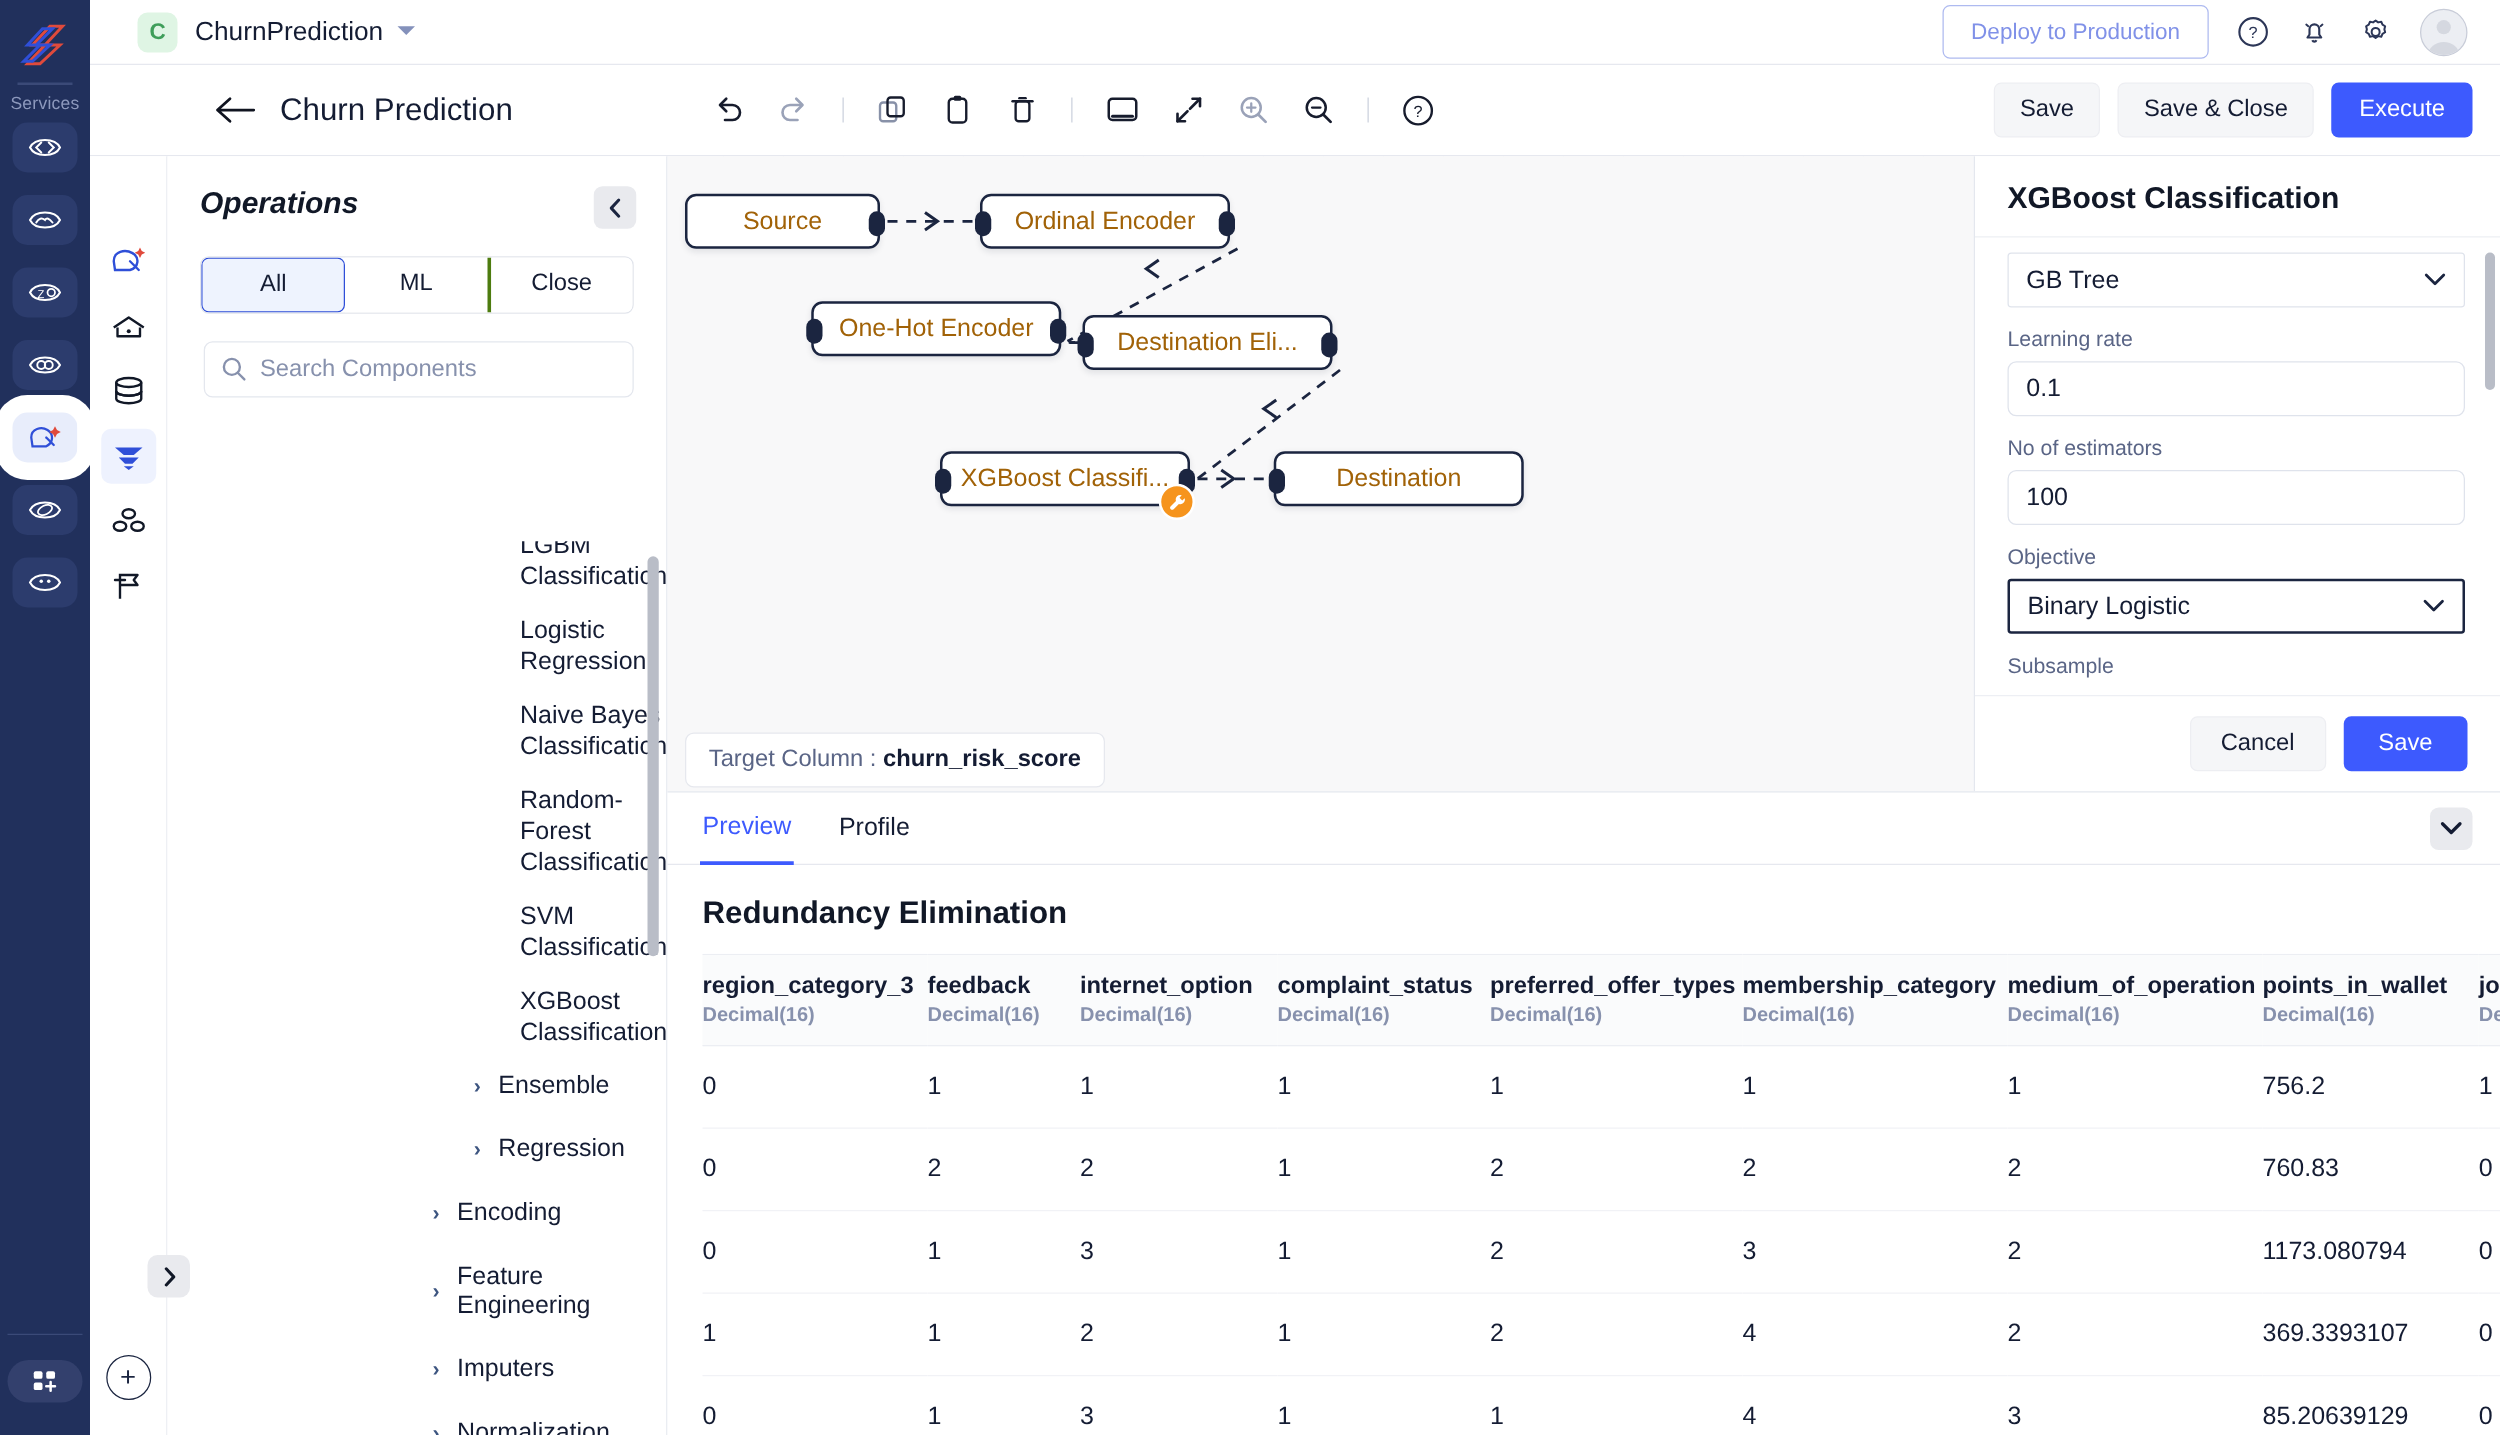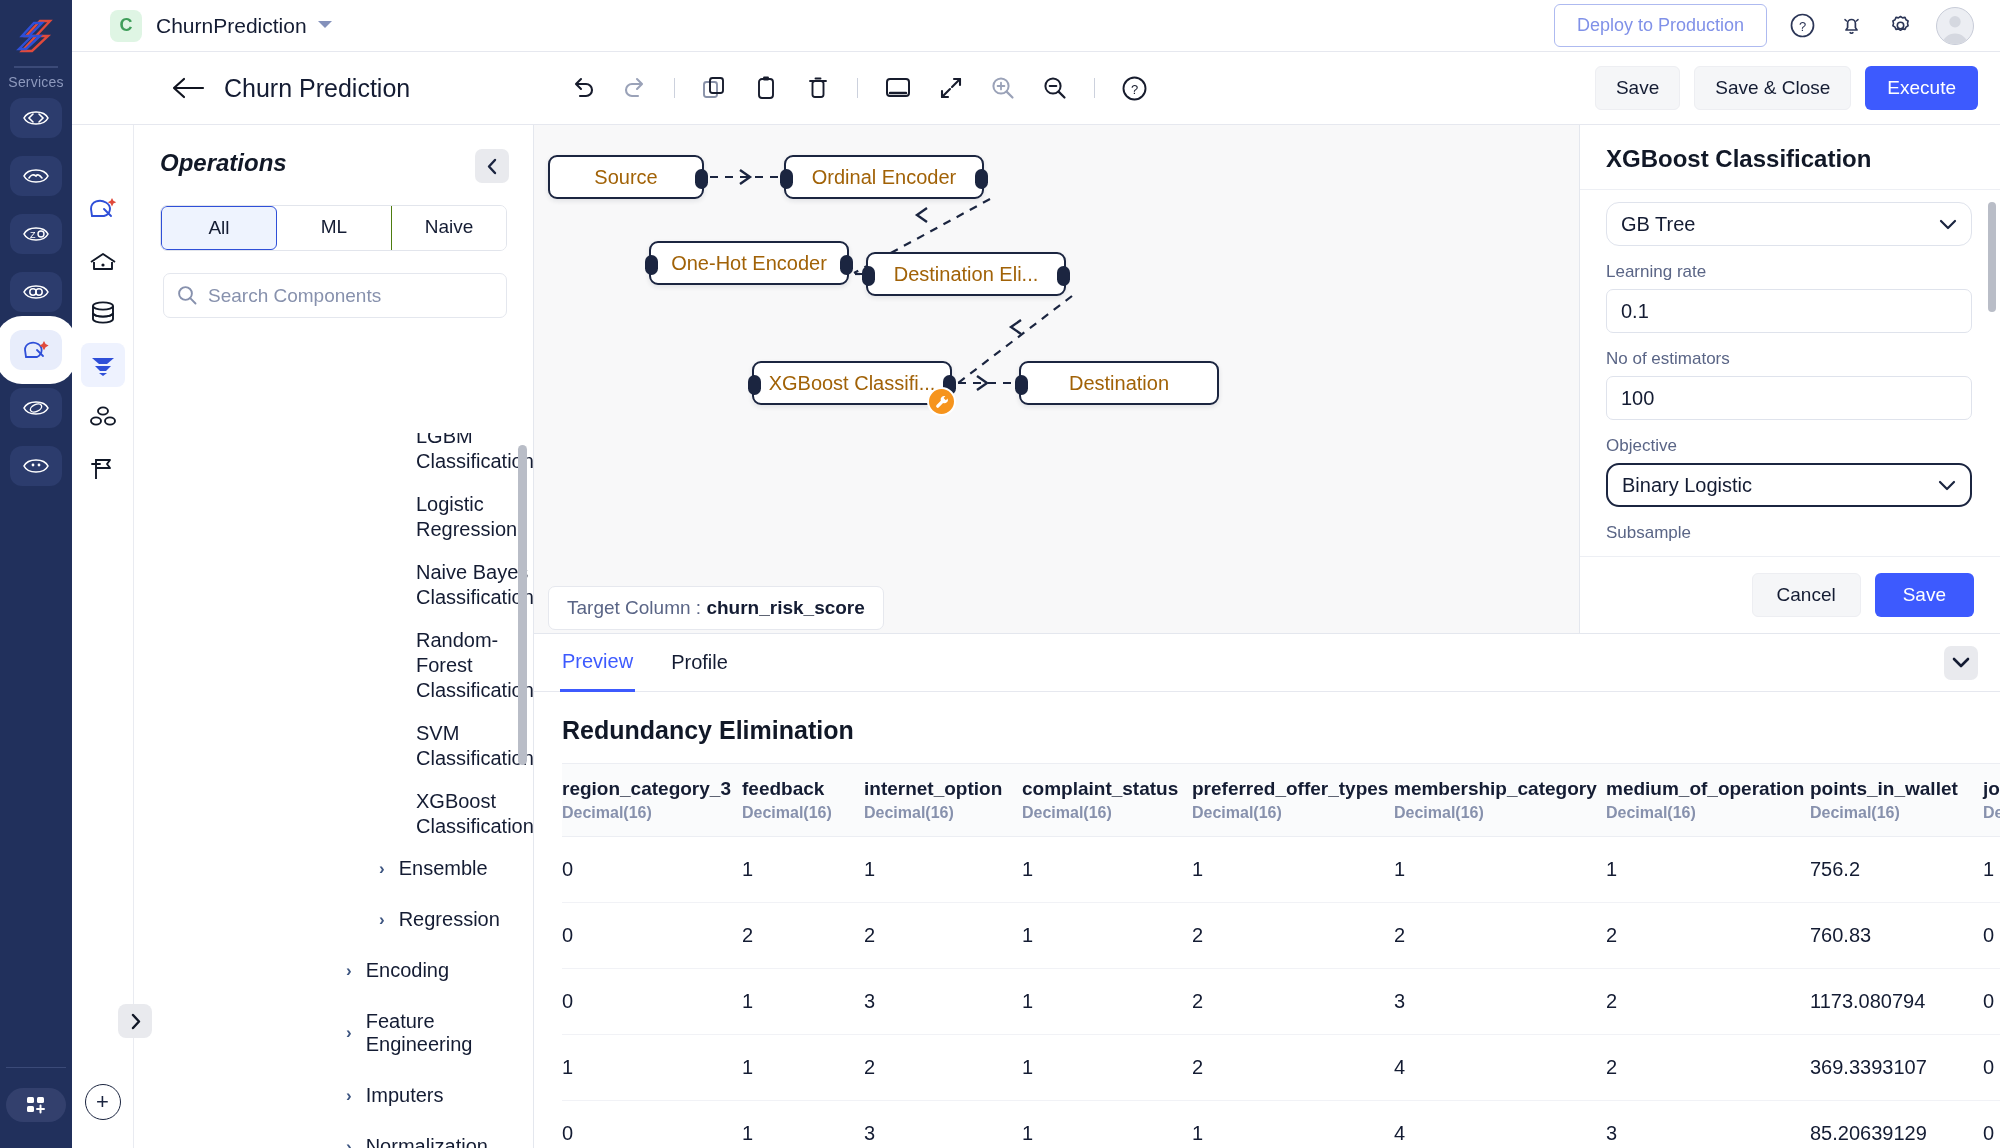--- a/index.html
+++ b/index.html
@@ -113,21 +113,21 @@
   .ops-title { font-size: 24px; font-weight: bold; color: #111827; }
   .ops-collapse {
     margin-left: auto; width: 34px; height: 34px; border-radius: 7px; background: #e9eaee;
     display: flex; align-items: center; justify-content: center; color: #1b2540; font-size: 16px;
   }
   .seg {
     display: flex; margin: 22px 26px 0 26px; border: 1px solid #e2e5ec; border-radius: 7px; overflow: hidden;
   }
   .seg-btn {
     flex: 1; text-align: center; font-size: 19px; color: #141c33; padding: 10px 0;
-    background: #fff; border-right: 1px solid #4d7c0f;
+    background: #fff; border-right: 3px solid #4d7c0f;
   }
   .seg-btn:last-child { border-right: none; }
   .seg-btn.active { background: #eef3fe; border: 1.5px solid #2f4fd8; border-radius: 6px; }
   .search-wrap { margin: 22px 26px 0 29px; position: relative; }
   .search-input {
     width: 100%; border: 1px solid #e4e7ee; border-radius: 7px; height: 45px;
     padding: 0 14px 0 44px; font-size: 19px; color: #141c33;
     font-family: "Liberation Sans", sans-serif; background: #fff; outline: none;
   }
   .search-input::placeholder { color: #8791ad; }
@@ -207,21 +207,21 @@
   .props-head { padding: 20px 26px 16px; border-bottom: 1px solid #edeff4; }
   .props-title { font-size: 24px; font-weight: bold; color: #111827; }
   .props-body { flex: 1; position: relative; overflow: hidden; padding: 0 26px; }
   .field-label { font-size: 17px; color: #5a6586; margin: 16px 0 7px; }
   .field-input {
     width: 366px; height: 44px; border: 1px solid #dfe3ec; border-radius: 7px;
     padding: 0 14px; font-size: 20px; color: #141c33; background: #fff;
     display: flex; align-items: center; font-family: "Liberation Sans", sans-serif;
   }
   .field-select {
-    width: 366px; height: 44px; border: 1px solid #dfe3ec; border-radius: 13px;
+    width: 366px; height: 44px; border: 1px solid #dfe3ec; border-radius: 3px;
     padding: 0 14px; font-size: 20px; color: #141c33; background: #fff;
     display: flex; align-items: center;
   }
   .field-select.focused { border: 2px solid #1b2540; }
   .field-select .chevd { margin-left: auto; color: #1b2540; font-size: 15px; }
   .props-scroll {
     position: absolute; right: 4px; top: 12px; width: 8px; height: 110px;
     background: #b9bdc7; border-radius: 5px;
   }
   .props-foot {
@@ -510,21 +510,21 @@
       <div class="ops-collapse">
         <svg width="13" height="17" viewBox="0 0 13 17">
             <path d="M9 2 L3 8.5 L9 15" fill="none" stroke="#1b2540" stroke-width="2.4" stroke-linecap="round" stroke-linejoin="round"></path>
           </svg>
       </div>
     </div>
 
     <div class="seg">
       <div class="seg-btn active">All</div>
       <div class="seg-btn">ML</div>
-      <div class="seg-btn">Naive</div>
+      <div class="seg-btn">Close</div>
     </div>
 
     <div class="search-wrap">
       <span class="search-ic">
         <svg width="20" height="21" viewBox="0 0 20 21">
             <circle cx="8.5" cy="8.5" r="6.4" fill="none" stroke="#8791ad" stroke-width="1.9"></circle>
             <path d="M13.2 13.2 L18.5 18.5" stroke="#8791ad" stroke-width="1.9" stroke-linecap="round"></path>
           </svg>
       </span>
       <input class="search-input" type="text" placeholder="Search Components" style="">

